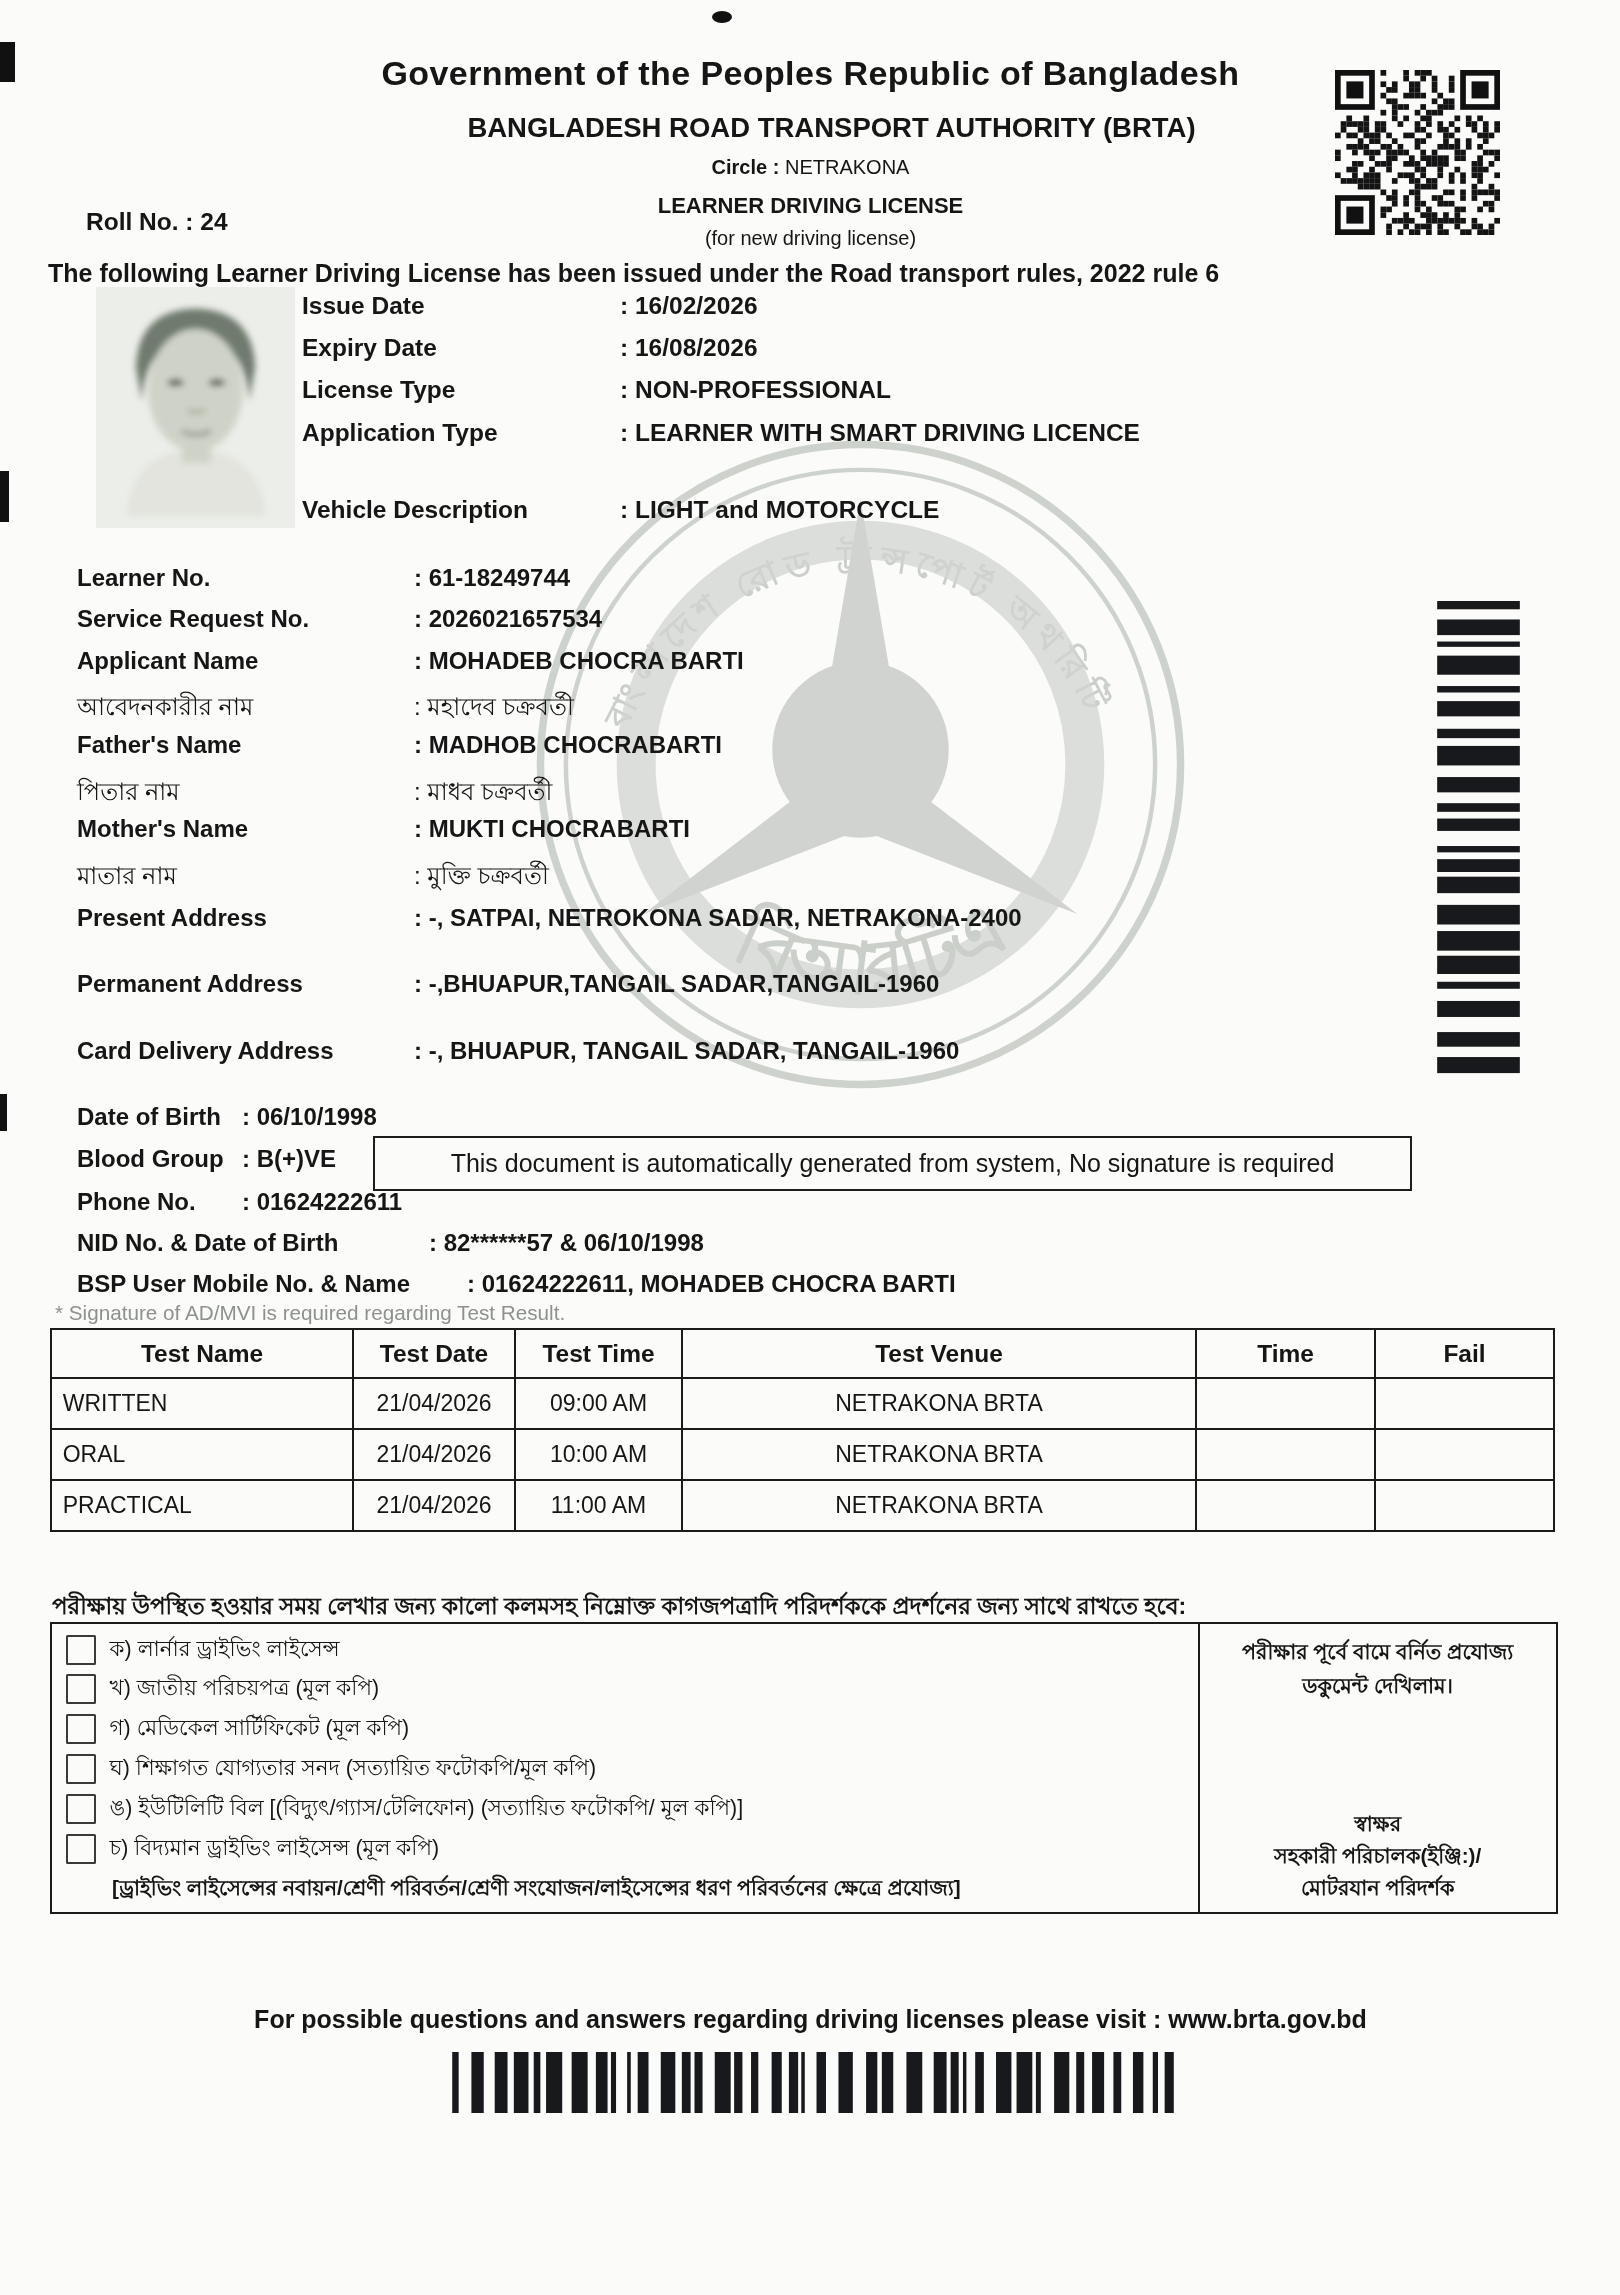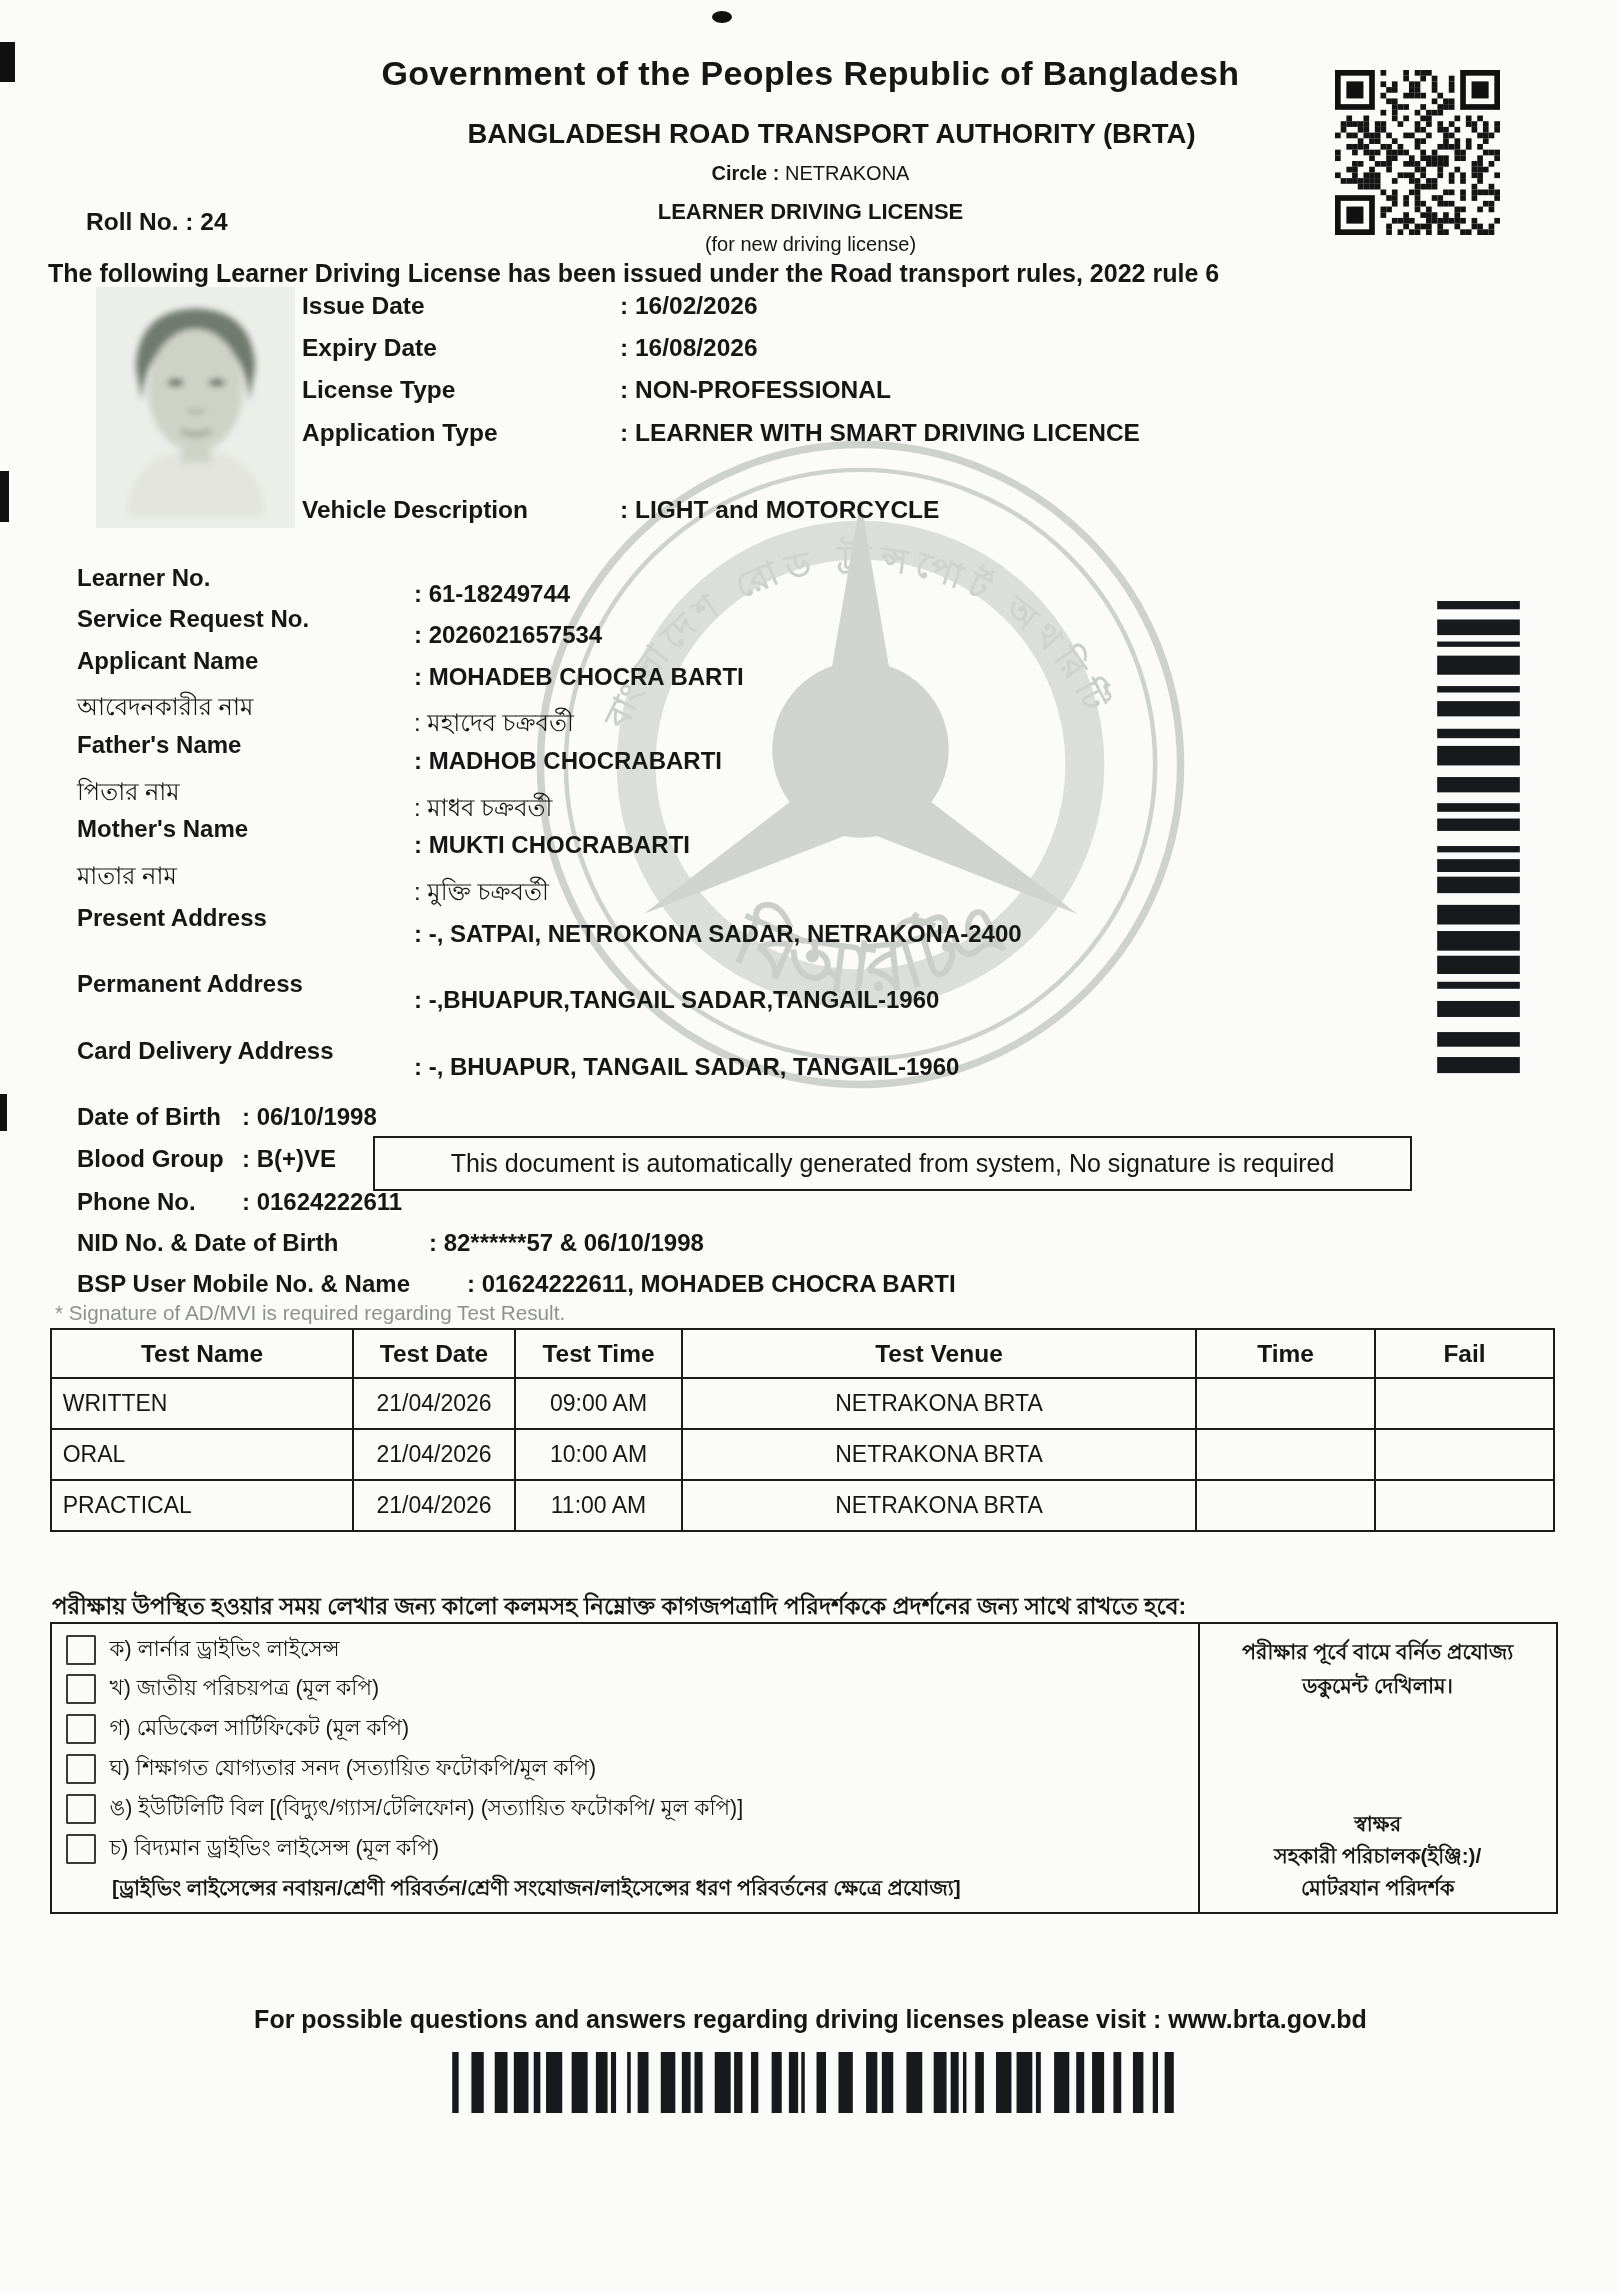--- a/index.html
+++ b/index.html
@@ -9,41 +9,41 @@
     font-family:"Liberation Sans","DejaVu Sans",sans-serif;
     color:#161616;
     position:relative;
     -webkit-font-smoothing:antialiased;
   }
   #doc{position:absolute;inset:0;overflow:hidden;}
   .abs{position:absolute;}
   
   .hdr{left:0;right:0;top:54px;text-align:center;z-index:2;}
   .hdr .t1{font-size:34px;font-weight:700;letter-spacing:0.4px;}
-  .hdr .t2{font-size:27.5px;font-weight:700;margin-top:25px;padding-left:42px;}
+  .hdr .t2{font-size:27.5px;font-weight:700;margin-top:19px;padding-left:42px;}
   .hdr .t3{font-size:20px;margin-top:12.2px;}
   .hdr .t3 b{font-weight:700;}
   .hdr .t4{font-size:22px;font-weight:700;margin-top:13.8px;}
   .hdr .t5{font-size:20px;margin-top:7.7px;}
   .roll{left:86px;top:208px;font-size:24.5px;font-weight:600;z-index:2;}
   .roll .val::before{content:"  :  ";}
   #qr{left:1335px;top:70px;width:165px;height:165px;z-index:2;}
   .statement{left:48px;top:259px;width:1492px;font-size:25px;font-weight:700;z-index:2;}
   
   .photo{left:96px;top:287px;width:199px;height:241px;background:#eceee9;overflow:hidden;z-index:1;}
   
   .lf{left:302px;z-index:2;display:flex;font-size:24.5px;}
   .lf .lab{font-weight:700;width:318px;flex:none;}
   .lf .val{font-weight:600;}
   .lf .val::before{content:":  ";}
   
   .dr{left:77px;z-index:2;display:flex;font-size:24px;}
   .dr .lab{width:337px;flex:none;font-weight:700;}
   .dr .lab.bn{font-weight:500;}
-  .dr .val{font-weight:600;margin-top:16px;}
+  .dr .val{font-weight:600;}
   .dr .val.bn{font-weight:500;}
   .dr .val::before{content:": ";}
   
   .pr{left:77px;z-index:2;display:flex;font-size:24px;font-weight:700;}
   .pr .lab{flex:none;}
   .pr .lab.w1{width:165px;}
   .pr .val{font-weight:600;}
   .pr .val::before{content:": ";}
   .autonote{left:373px;top:1136px;width:1035px;height:51px;border:2.3px solid #1d1d1d;
     display:flex;align-items:center;justify-content:center;font-size:25px;z-index:2;background:transparent;}

